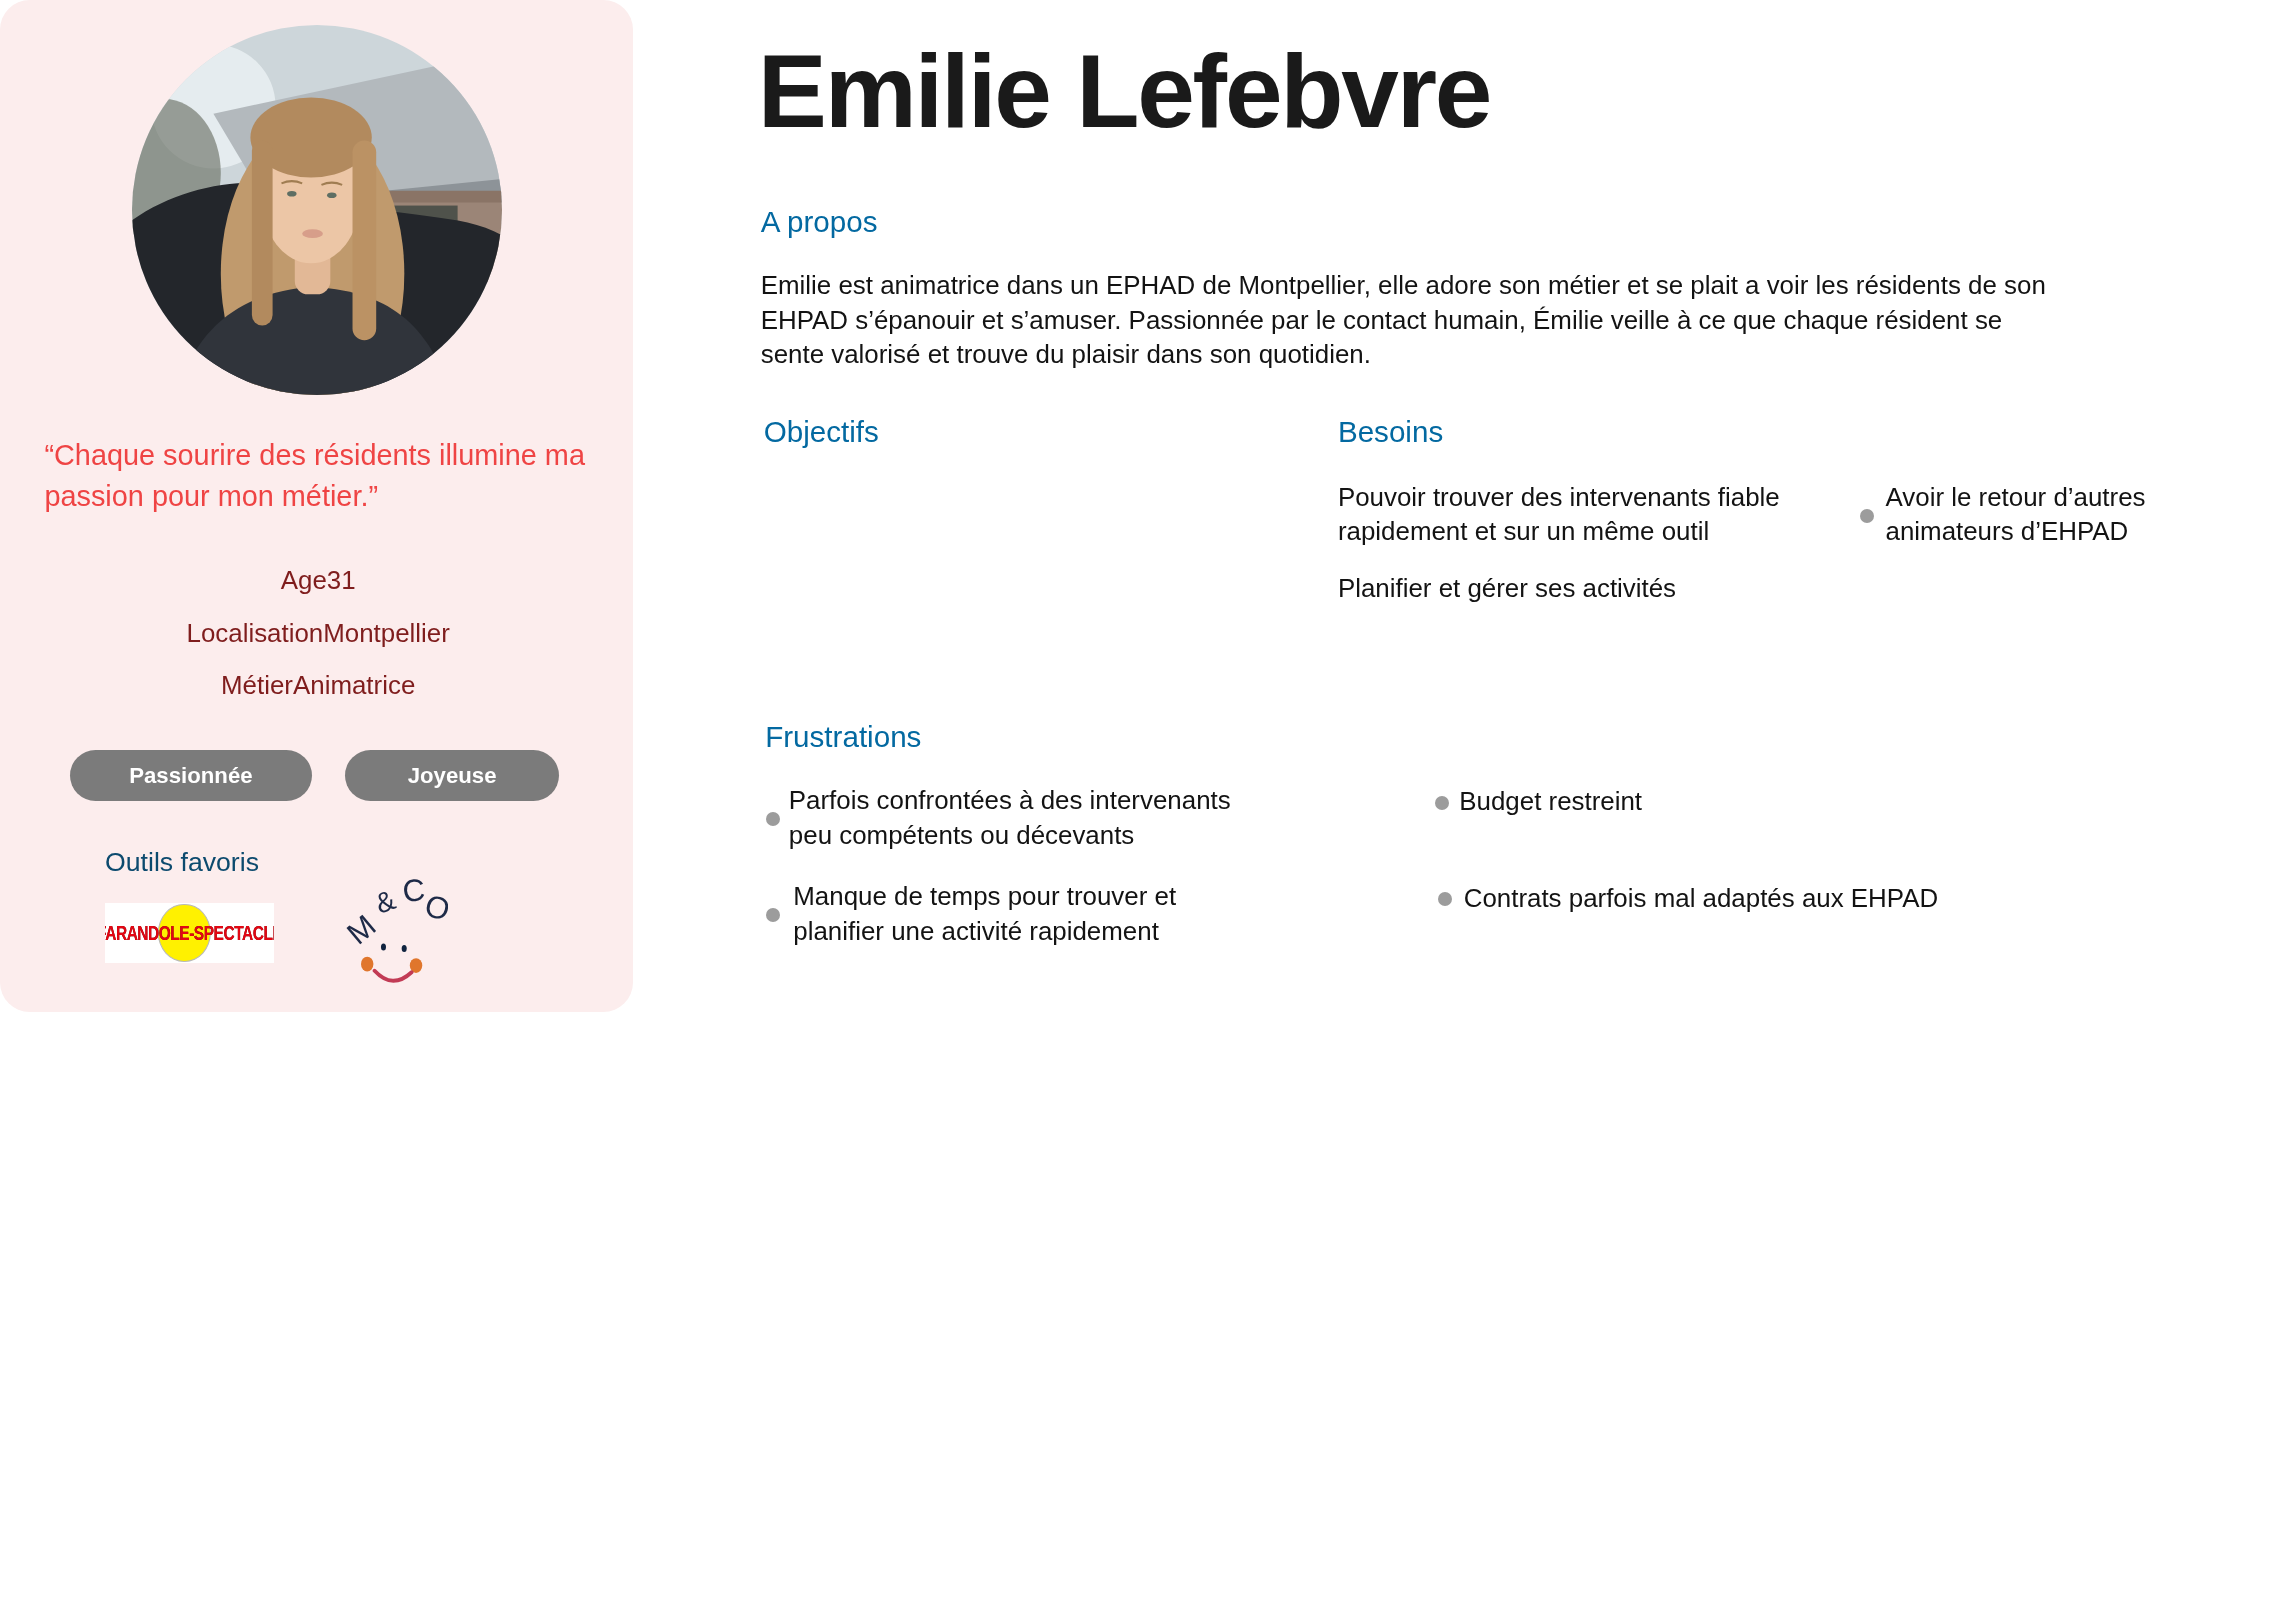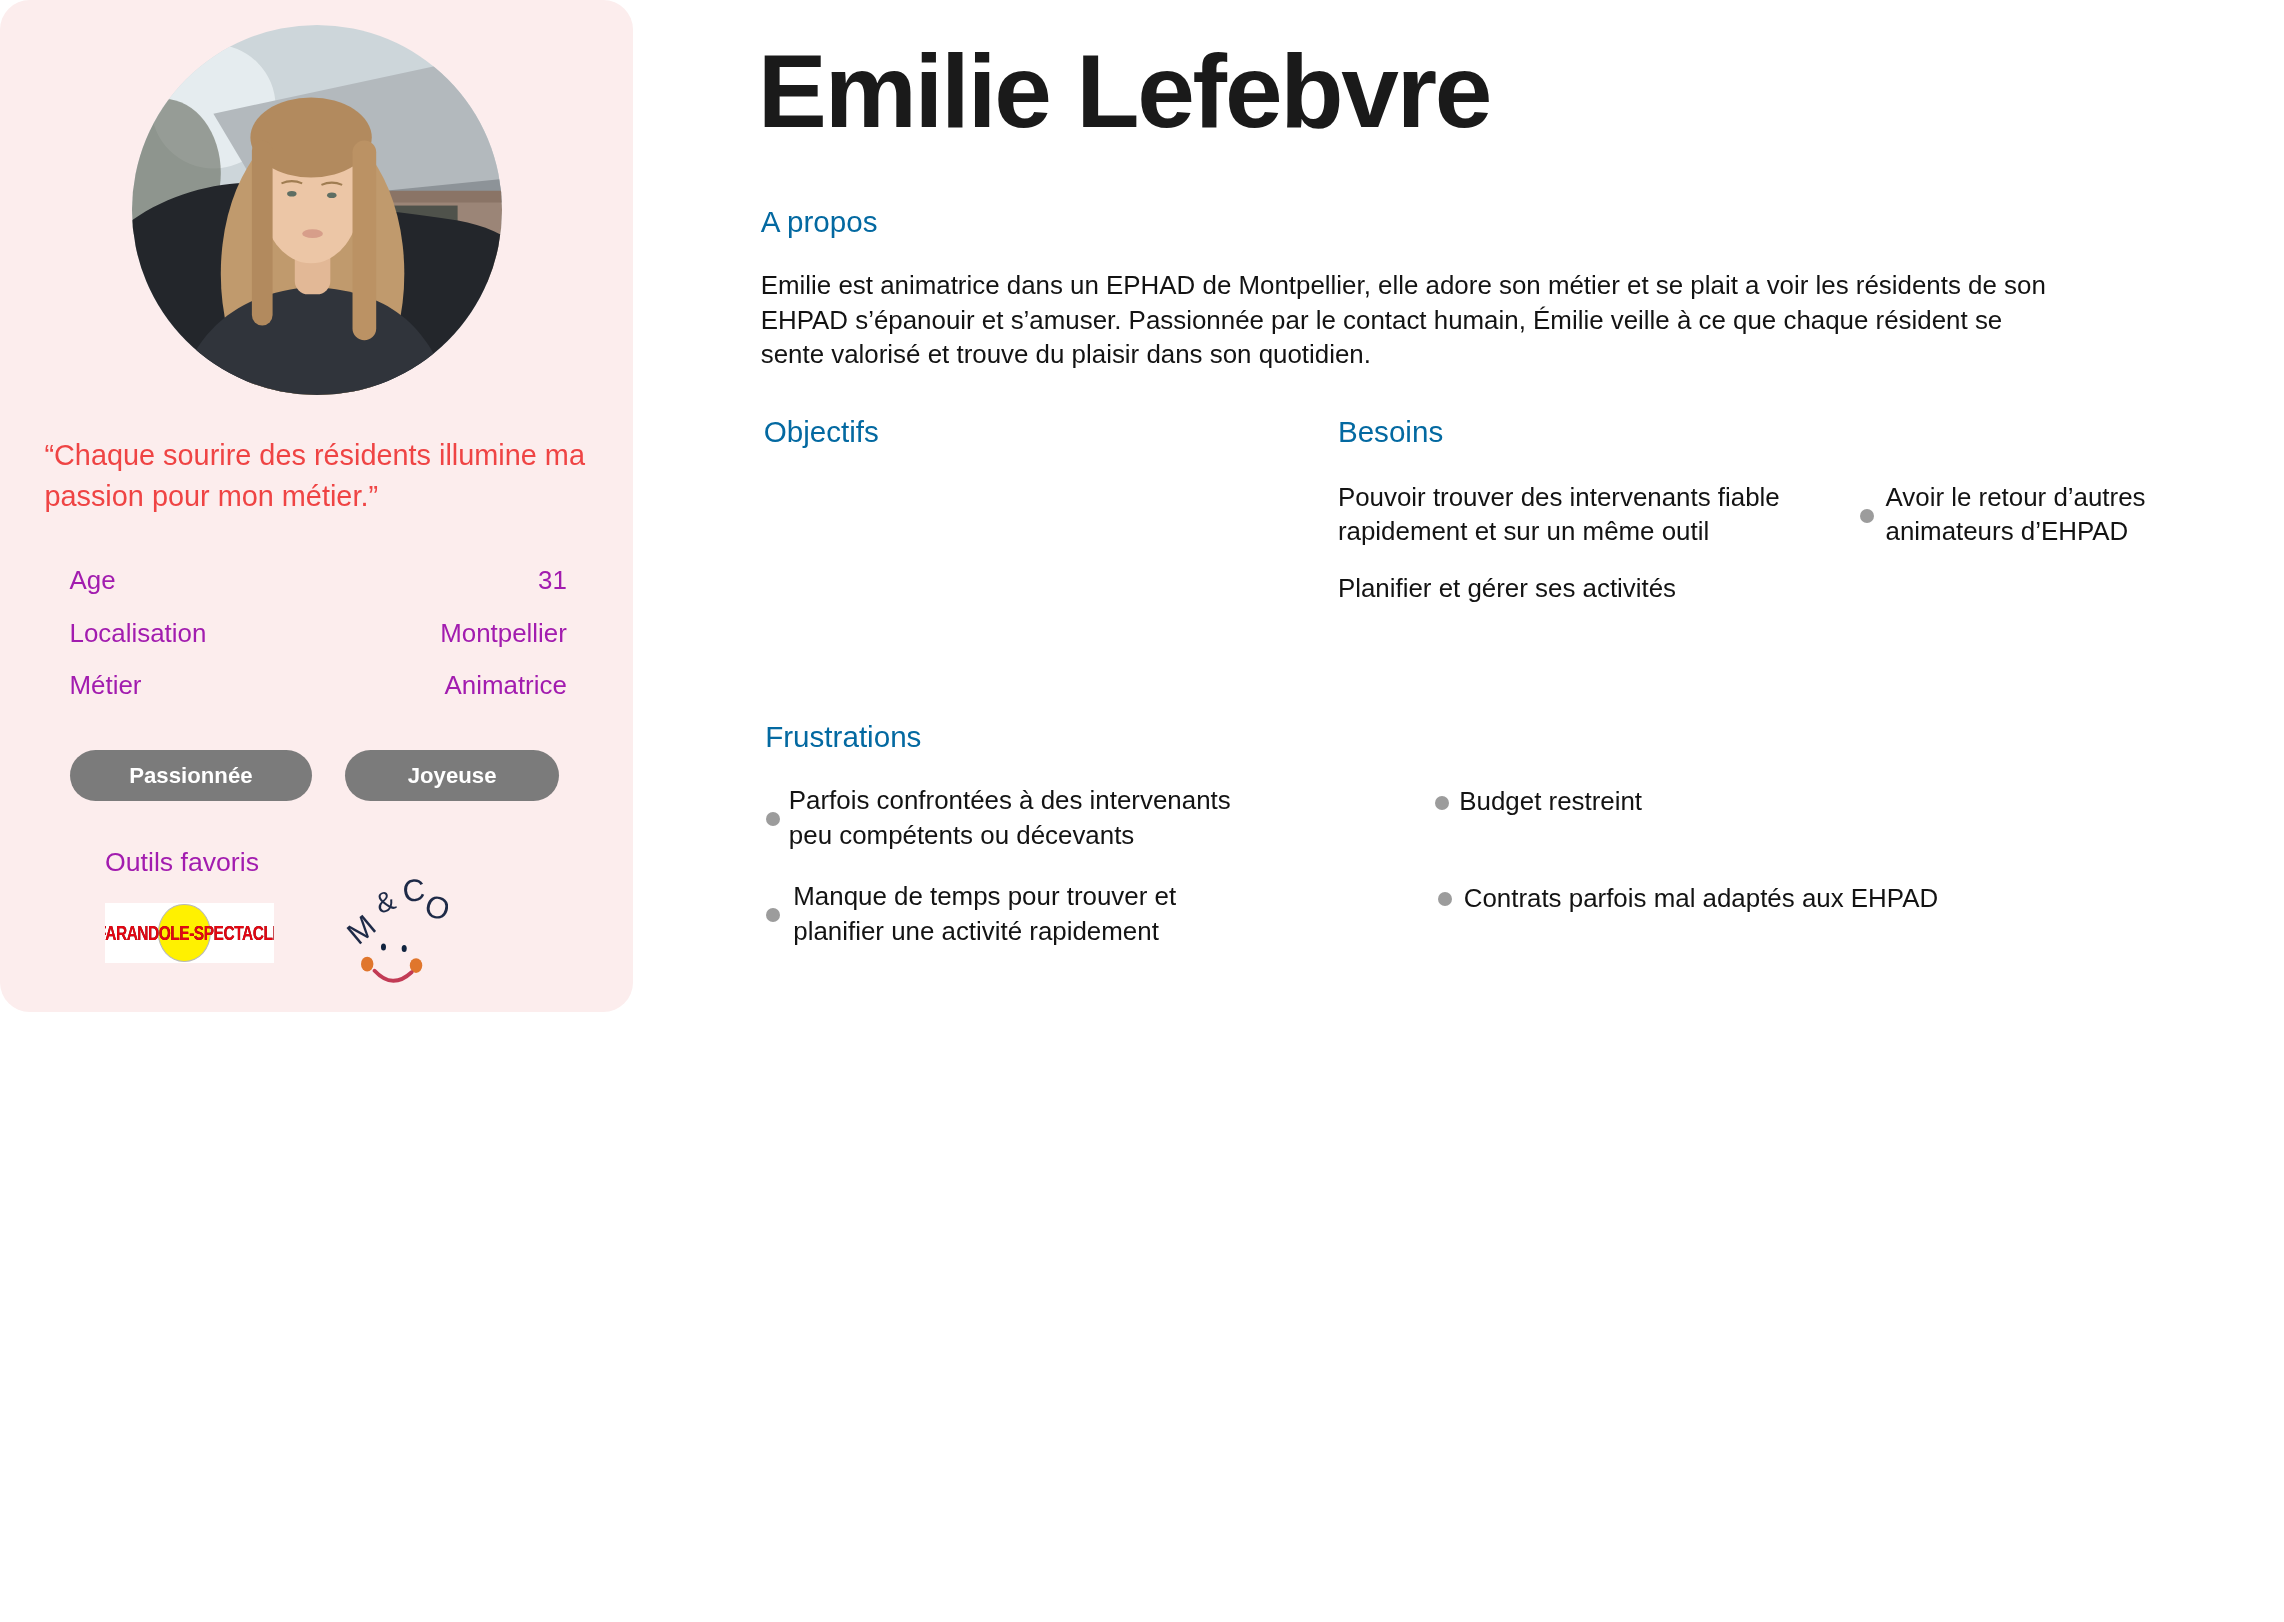--- a/index.html
+++ b/index.html
@@ -10,29 +10,29 @@
   .abs { position:absolute; }
 
   .card { left:0; top:0; width:42.8rem; height:68.4rem; background:#FCEDED; border-radius:2rem; }
 
   .avatar { left:8.9rem; top:1.7rem; width:25rem; height:25rem; }
 
   .quote { left:3rem; top:29.4rem; width:36.8rem; text-align:left;
            font-size:1.95rem; line-height:2.75rem; color:#ef4444; }
 
   .details { left:4.7rem; top:38.2rem; width:33.6rem; }
-  .detail-row { display:flex; justify-content:space-between; margin-bottom:1.5rem;
-                font-size:1.75rem; line-height:2.05rem; color:#a21caf; }
+  .detail-row { display:flex; justify-content:center; margin-bottom:1.5rem;
+                font-size:1.75rem; line-height:2.05rem; color:#7f1d1d; }
 
   .pills { left:4.7rem; top:50.7rem; width:33.5rem; display:flex; gap:2.2rem; }
   .pill { height:3.4rem; border-radius:1.75rem; background:#7B7B7B; color:#ffffff;
           font-size:1.5rem; display:flex; align-items:center; justify-content:center;font-weight:bold; }
   .pill.p1 { width:16.4rem; } .pill.p2 { width:14.5rem; }
 
-  .tools-title { left:7.1rem; top:57.2rem; font-size:1.8rem; font-weight:500; color:#a21caf; }
+  .tools-title { left:7.1rem; top:57.2rem; font-size:1.8rem; font-weight:500; color:#0c4a6e; }
 
   .logo-farandole { left:7.1rem; top:61rem; width:11.4rem; height:4.1rem; background:#ffffff;
                     overflow:hidden; display:flex; align-items:center; justify-content:center; }
   .logo-farandole .sun { position:absolute; left:47%; top:50%; transform:translate(-50%,-50%);
                          width:3.4rem; height:3.8rem; border-radius:50%;
                          background:#FFF100; border:0.1rem solid #b9b9b9; }
   .logo-farandole .ftext { position:relative; white-space:nowrap; transform:scaleX(0.78);
                            font-size:1.34rem; font-weight:700; letter-spacing:-0.04rem;
                            color:#E30613; text-shadow:0 0 0.05rem #5a0000; }
 

